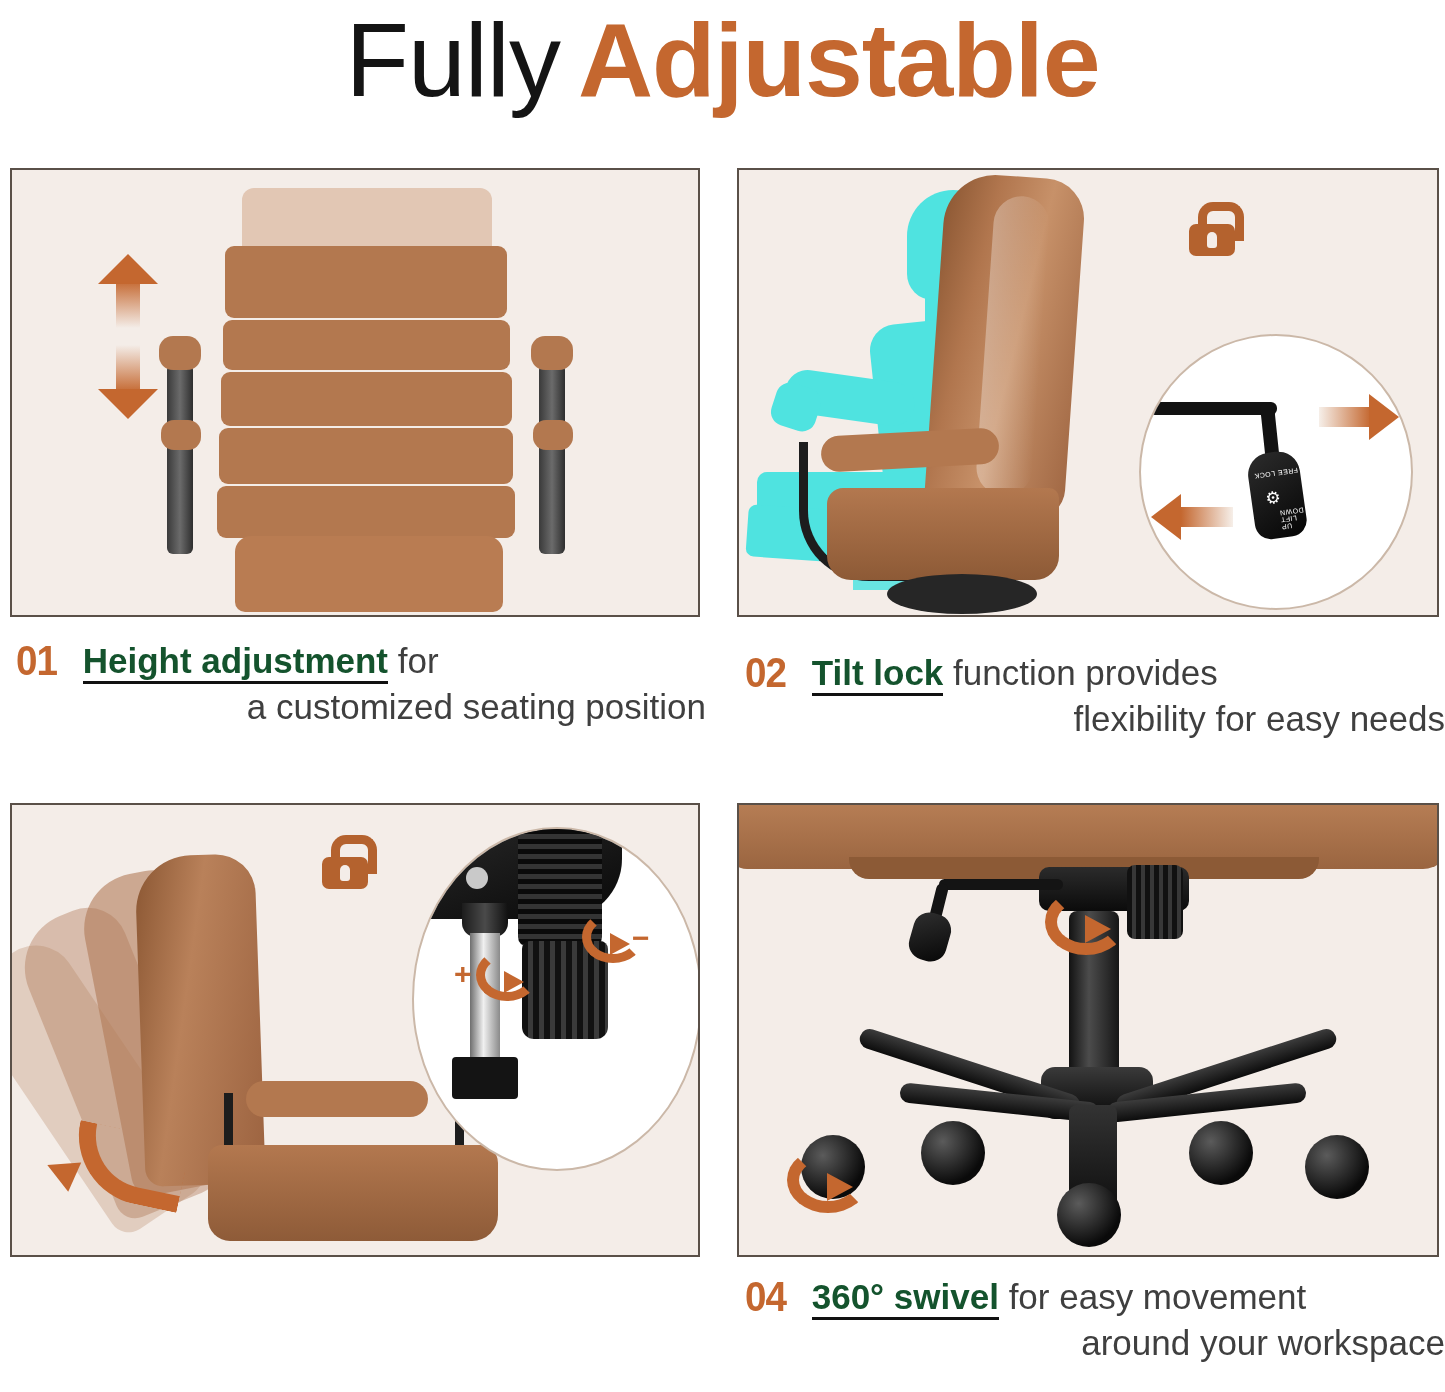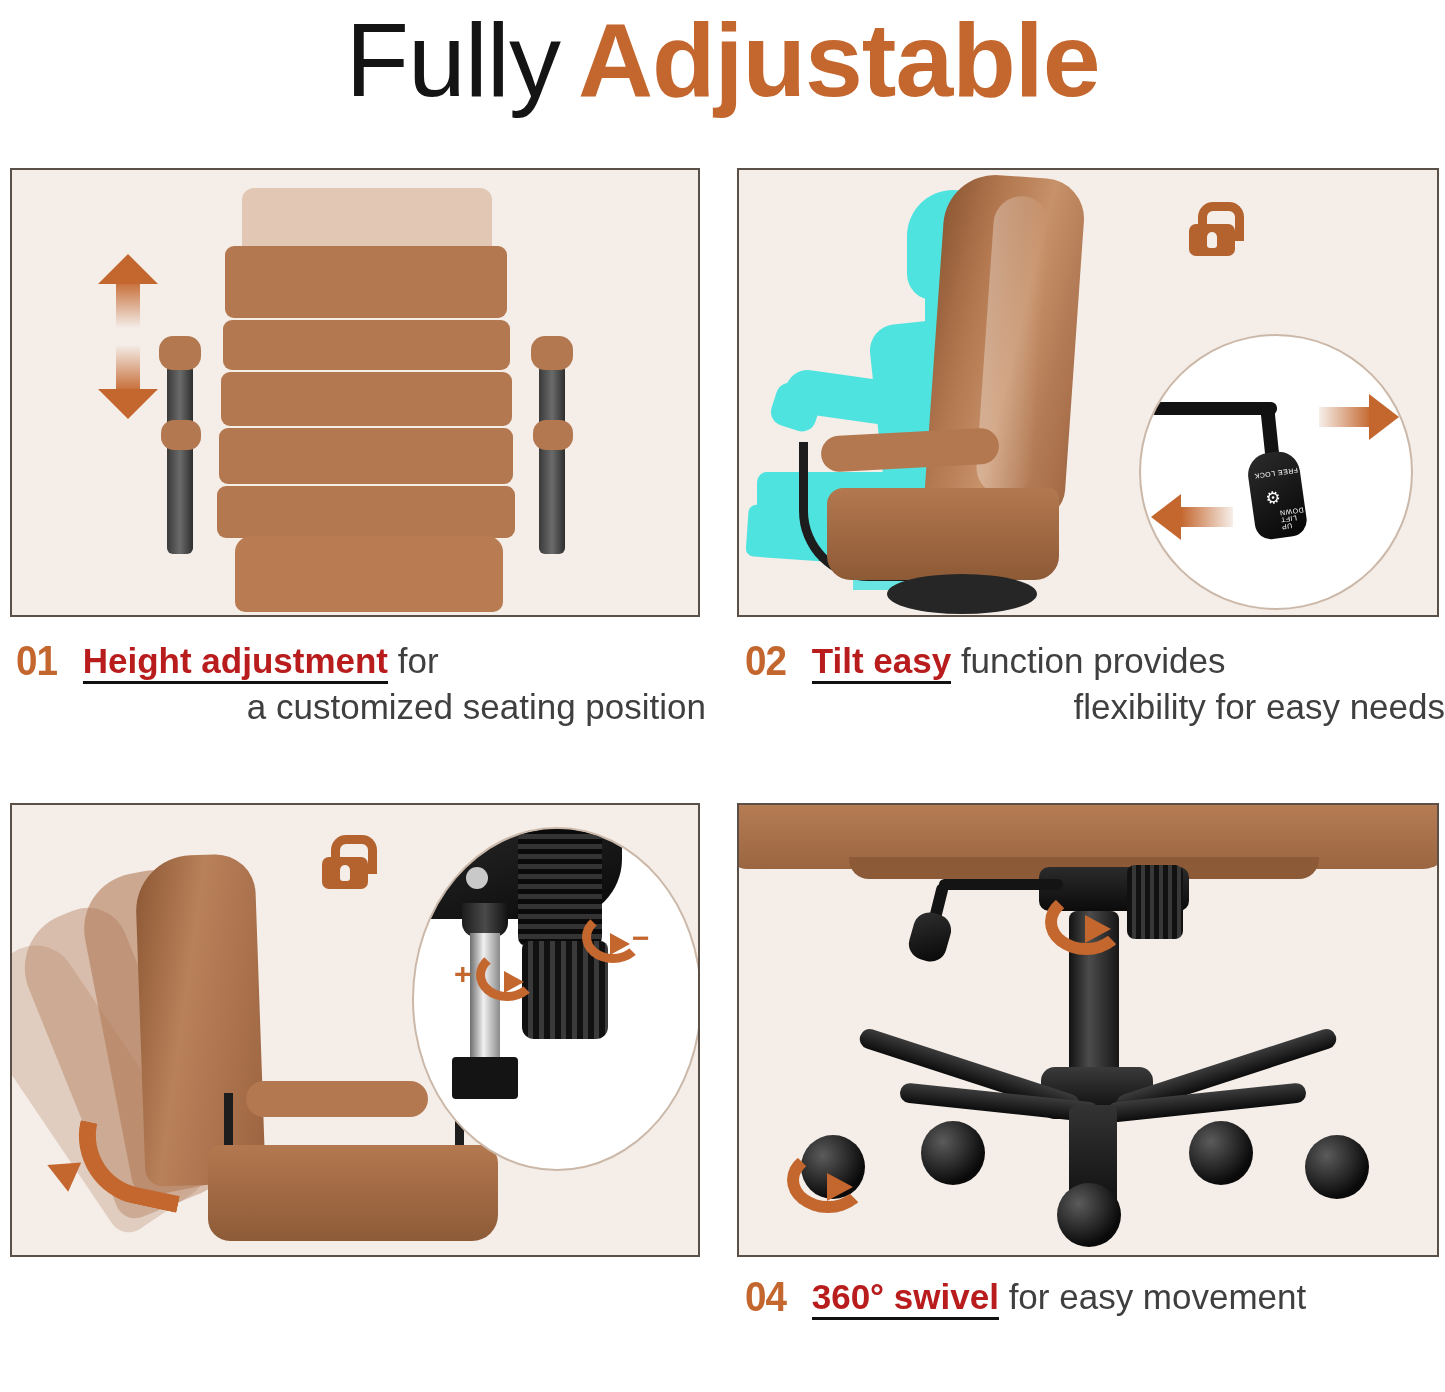--- a/index.html
+++ b/index.html
@@ -30,34 +30,34 @@
     overflow:hidden;
   }
   .p1{left:10px;top:0px;width:686px;height:445px;}
   .p2{left:737px;top:0px;width:698px;height:445px;}
   .p3{left:10px;top:635px;width:686px;height:450px;}
   .p4{left:737px;top:635px;width:698px;height:450px;}
 
   
   .caption{position:absolute;display:flex;align-items:flex-start;}
   .c1{left:16px;top:470px;width:690px;}
-  .c2{left:745px;top:470px;width:700px;}
+  .c2{left:745px;top:482px;width:700px;}
   .c3{left:16px;top:1106px;width:690px;}
   .c4{left:745px;top:1106px;width:700px;}
 
   .cap-num{
     color:#c4672f;font-weight:700;font-size:42px;line-height:46px;
     font-family:"Liberation Sans", sans-serif;
     letter-spacing:-1px;margin-right:22px;flex:0 0 auto;
     transform:scaleX(0.92);transform-origin:left center;
   }
   .cap-body{flex:1 1 auto;font-size:35px;line-height:46px;color:#3c3c3c;}
   .cap-line{white-space:nowrap;}
   .cap-strong{
-    font-weight:700;color:#b91c1c;
+    font-weight:700;color:#14532d;
     border-bottom:3px solid #111;padding-bottom:1px;
   }
   .cap-rest{font-weight:400;color:#3f3f3f;text-align:right;}
 
   
   .ud-arrows{position:absolute;left:86px;top:84px;width:60px;height:165px;}
   .ar-up,.ar-dn{position:absolute;left:0;width:60px;height:74px;}
   .ar-up{top:0;}
   .ar-dn{top:91px;}
   .ar-up .shaft{
@@ -506,30 +506,31 @@
           <span class="cap-strong">Height adjustment</span><span class="cap-rest"> for</span>
         </div>
         <div class="cap-line cap-rest">a customized seating position</div>
       </div>
     </div>
 
     <div class="caption c2">
       <div class="cap-num">02</div>
       <div class="cap-body">
         <div class="cap-line">
-          <span class="cap-strong">Tilt easy</span><span class="cap-rest"> function provides</span>
+          <span class="cap-strong">Tilt lock</span><span class="cap-rest"> function provides</span>
         </div>
         <div class="cap-line cap-rest">flexibility for easy needs</div>
       </div>
     </div>
 
 
     <div class="caption c4">
       <div class="cap-num">04</div>
       <div class="cap-body">
         <div class="cap-line">
           <span class="cap-strong">360° swivel</span><span class="cap-rest"> for easy movement</span>
         </div>
+        <div class="cap-line cap-rest">around your workspace</div>
       </div>
     </div>
 
   </div>
 </div>
 
 </body></html>

